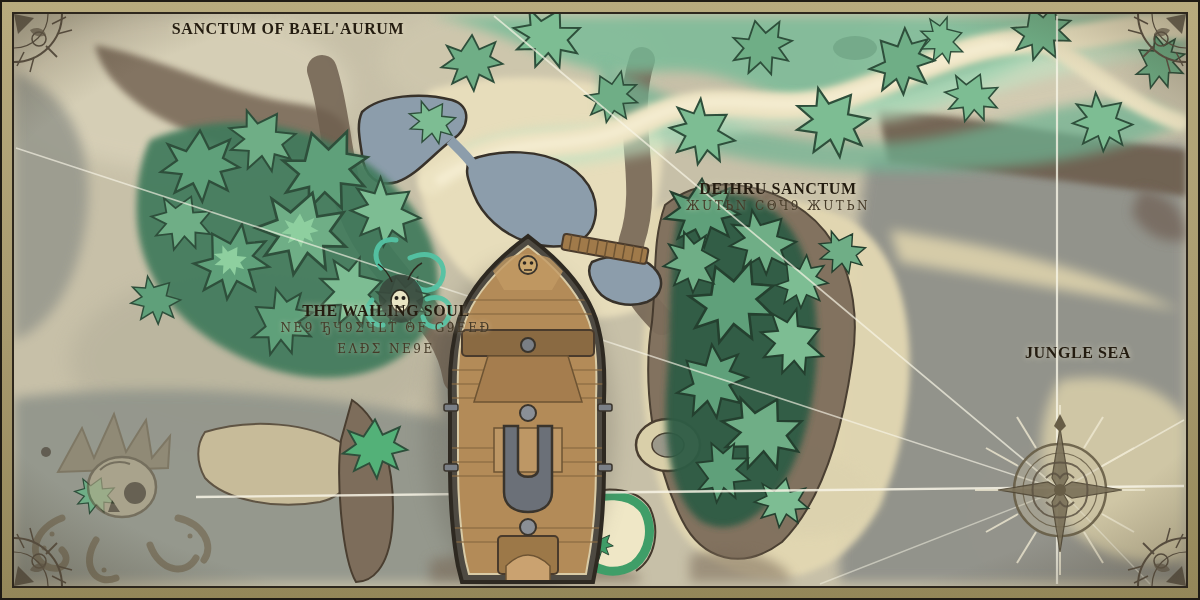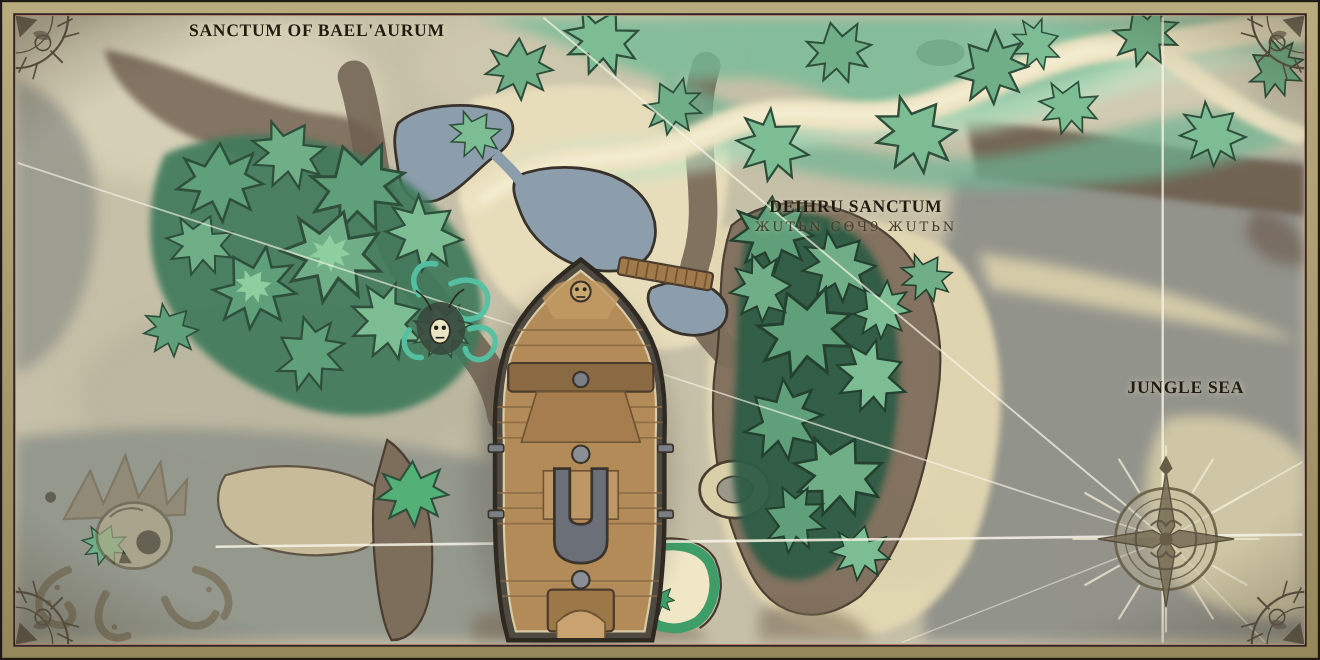--- a/index.html
+++ b/index.html
@@ -1,18 +1,18 @@
 <!DOCTYPE html>
 <html><head>
 <meta charset="utf-8">
 <style>
   html,body{margin:0;padding:0;background:#151310;}
   .stage{position:relative;width:1200px;height:600px;background:#1f1b14;font-family:"Liberation Serif",serif;}
   .band{position:absolute;inset:2px;background:linear-gradient(180deg,#b8ab7e,#a89a6e 55%,#948759);}
-  .inner{position:absolute;inset:12px;border:2px solid #2e271d;background:#fca5a5;overflow:hidden;}
+  .inner{position:absolute;inset:12px;border:2px solid #2e271d;background:#ffffff;overflow:hidden;}
   .inner svg.art{position:absolute;left:0;top:0;width:100%;height:100%;display:block;}
   .loc{position:absolute;transform:translateX(-50%);text-align:center;white-space:nowrap;z-index:5;}
   .loc .t{font:bold 16px "Liberation Serif",serif;color:#241c10;letter-spacing:.6px;text-shadow:0 0 6px rgba(236,228,202,.75);}
   .loc .r{font:12px "DejaVu Serif",serif;color:#453a28;letter-spacing:2.5px;margin-top:1px;text-shadow:0 0 5px rgba(236,228,202,.6);}
   .loc .r2{margin-top:7px;}
   .main-block{position:absolute;left:18px;top:498px;z-index:6;text-align:center;}
   .main-sub{font:14px "DejaVu Serif",serif;color:#4a4030;letter-spacing:3px;margin-left:70px;}
   .main-title{font:bold 43px "Liberation Serif",serif;color:#20303f;letter-spacing:1px;line-height:46px;text-shadow:0 1px 0 rgba(255,255,240,.25);}
 </style>
 </head>
@@ -330,20 +330,25 @@
 
     <div class="loc" style="left:274px;top:6px;">
       <div class="t">SANCTUM OF BAEL'AURUM</div>
     </div>
 
     <div class="loc" style="left:764px;top:166px;">
       <div class="t">DEIHRU SANCTUM</div>
       <div class="r">ЖUТЬΝ СΘЧ9 ЖUТЬΝ</div>
     </div>
 
+    <div class="loc" style="left:372px;top:288px;">
+      <div class="t">THE WAILING SOUL</div>
+      <div class="r">ΝΕ9 ЂЧ9ΣЧLТ ΘF G9ΕΕÐ</div>
+      <div class="r r2">ΕΛÐΣ ΝΕ9Ε</div>
+    </div>
 
     <div class="loc" style="left:1064px;top:330px;">
       <div class="t">JUNGLE SEA</div>
     </div>
 
 
   </div>
 </div>
 
 </body></html>

